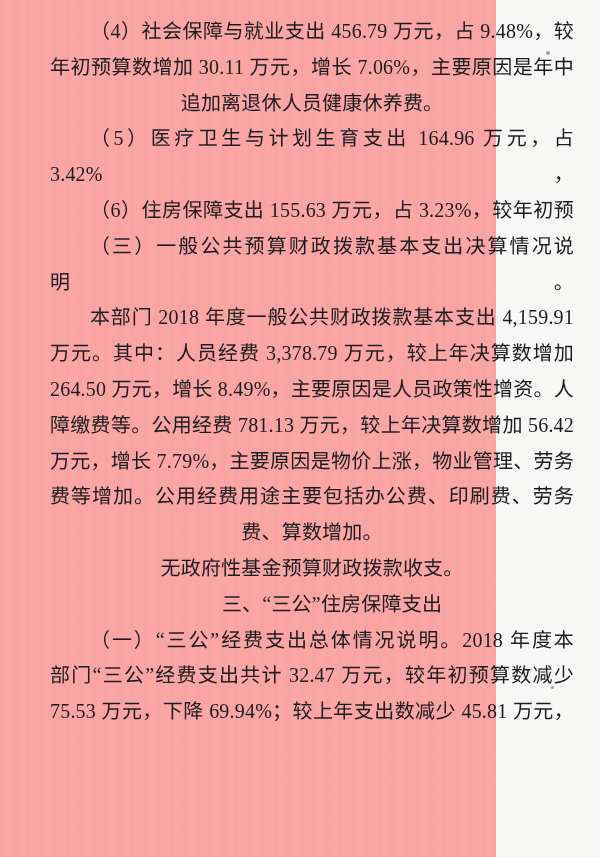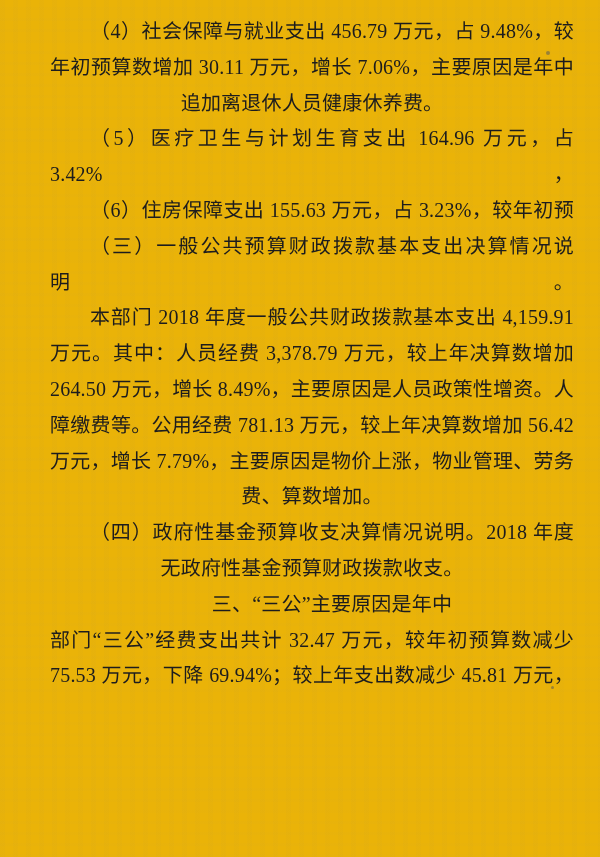--- a/index.html
+++ b/index.html
@@ -8,26 +8,26 @@
   }
   body {
     width: 600px;
     height: 857px;
     overflow: hidden;
     background: #f7f7f5;
     font-family: "Liberation Serif", "DejaVu Serif", serif;
   }
   .page {
     position: relative;
-    width: 600px;
+    width: 496px;
     height: 857px;
     box-sizing: border-box;
     padding: 14px 26px 0 50px;
     color: #1c1c1e;
-    background: #eab308;
+    background: #fca5a5;
   }
   
   .page::before {
     content: "";
     position: absolute;
     inset: 0;
     pointer-events: none;
     background:
       repeating-linear-gradient(90deg, rgba(120,120,120,0.025) 0 5px, transparent 5px 13px),
       repeating-linear-gradient(0deg, rgba(140,140,140,0.015) 0 3px, transparent 3px 11px);
@@ -93,35 +93,36 @@
     <div class="para">
       <div class="line just indent bold">（三）一般公共预算财政拨款基本支出决算情况说明。</div>
     </div>
 
     <div class="para">
       <div class="line just indent">本部门 2018 年度一般公共财政拨款基本支出 4,159.91</div>
       <div class="line just">万元。其中：人员经费 3,378.79 万元，较上年决算数增加</div>
       <div class="line just">264.50 万元，增长 8.49%，主要原因是人员政策性增资。人</div>
       <div class="line just">障缴费等。公用经费 781.13 万元，较上年决算数增加 56.42</div>
       <div class="line just">万元，增长 7.79%，主要原因是物价上涨，物业管理、劳务</div>
+      <div class="line just">费等增加。公用经费用途主要包括办公费、印刷费、劳务</div>
       <div class="line">费、算数增加。</div>
     </div>
 
     <div class="para">
-      <div class="line just indent">
-        <span class="bold">（四）政府性基金预算收支决算情况说明。</span><span>2018 年度</span>
-      </div>
       <div class="line">无政府性基金预算财政拨款收支。</div>
     </div>
 
     <div class="para">
-      <div class="line indent">三、“三公”主要原因是年中</div>
+      <div class="line indent">三、“三公”住房保障支出</div>
     </div>
 
     <div class="para">
+      <div class="line just indent">
+        <span class="bold">（一）“三公”经费支出总体情况说明。</span><span>2018 年度本</span>
+      </div>
       <div class="line just">部门“三公”经费支出共计 32.47 万元，较年初预算数减少</div>
       <div class="line just">75.53 万元，下降 69.94%；较上年支出数减少 45.81 万元，</div>
 
     </div>
 
   </div>
 
   <div class="speck s1"></div>
   <div class="speck s2"></div>
 

